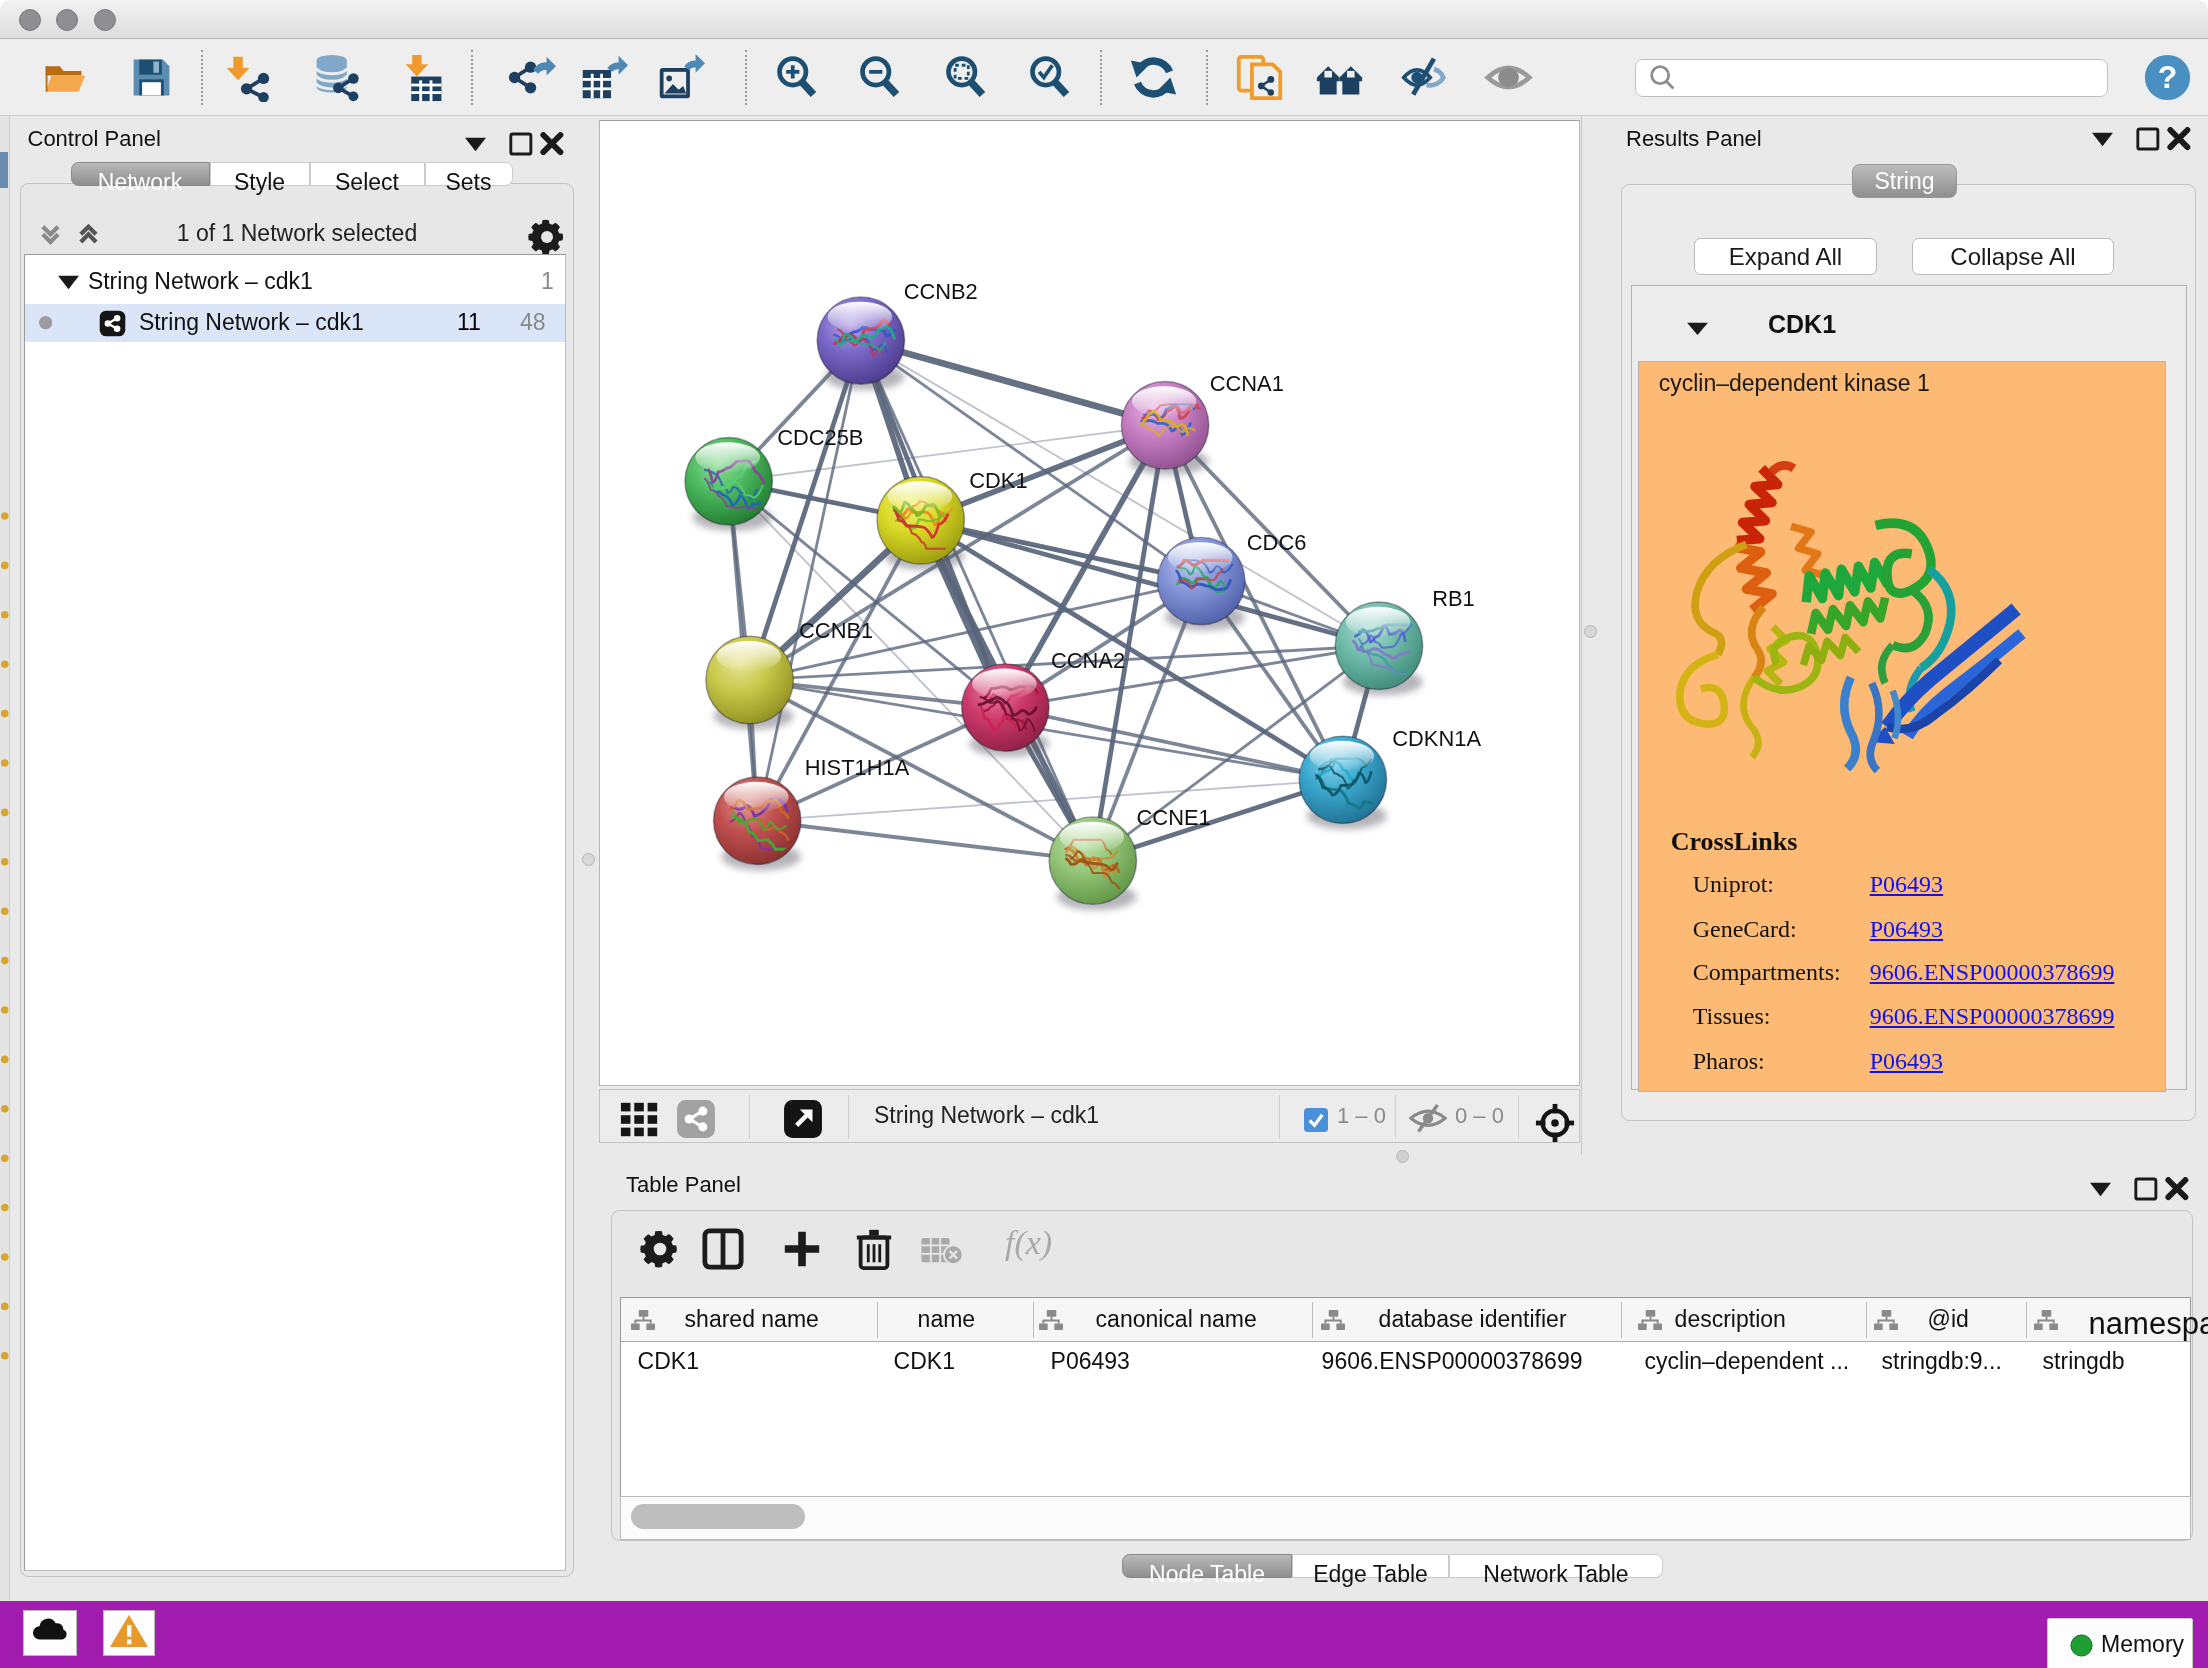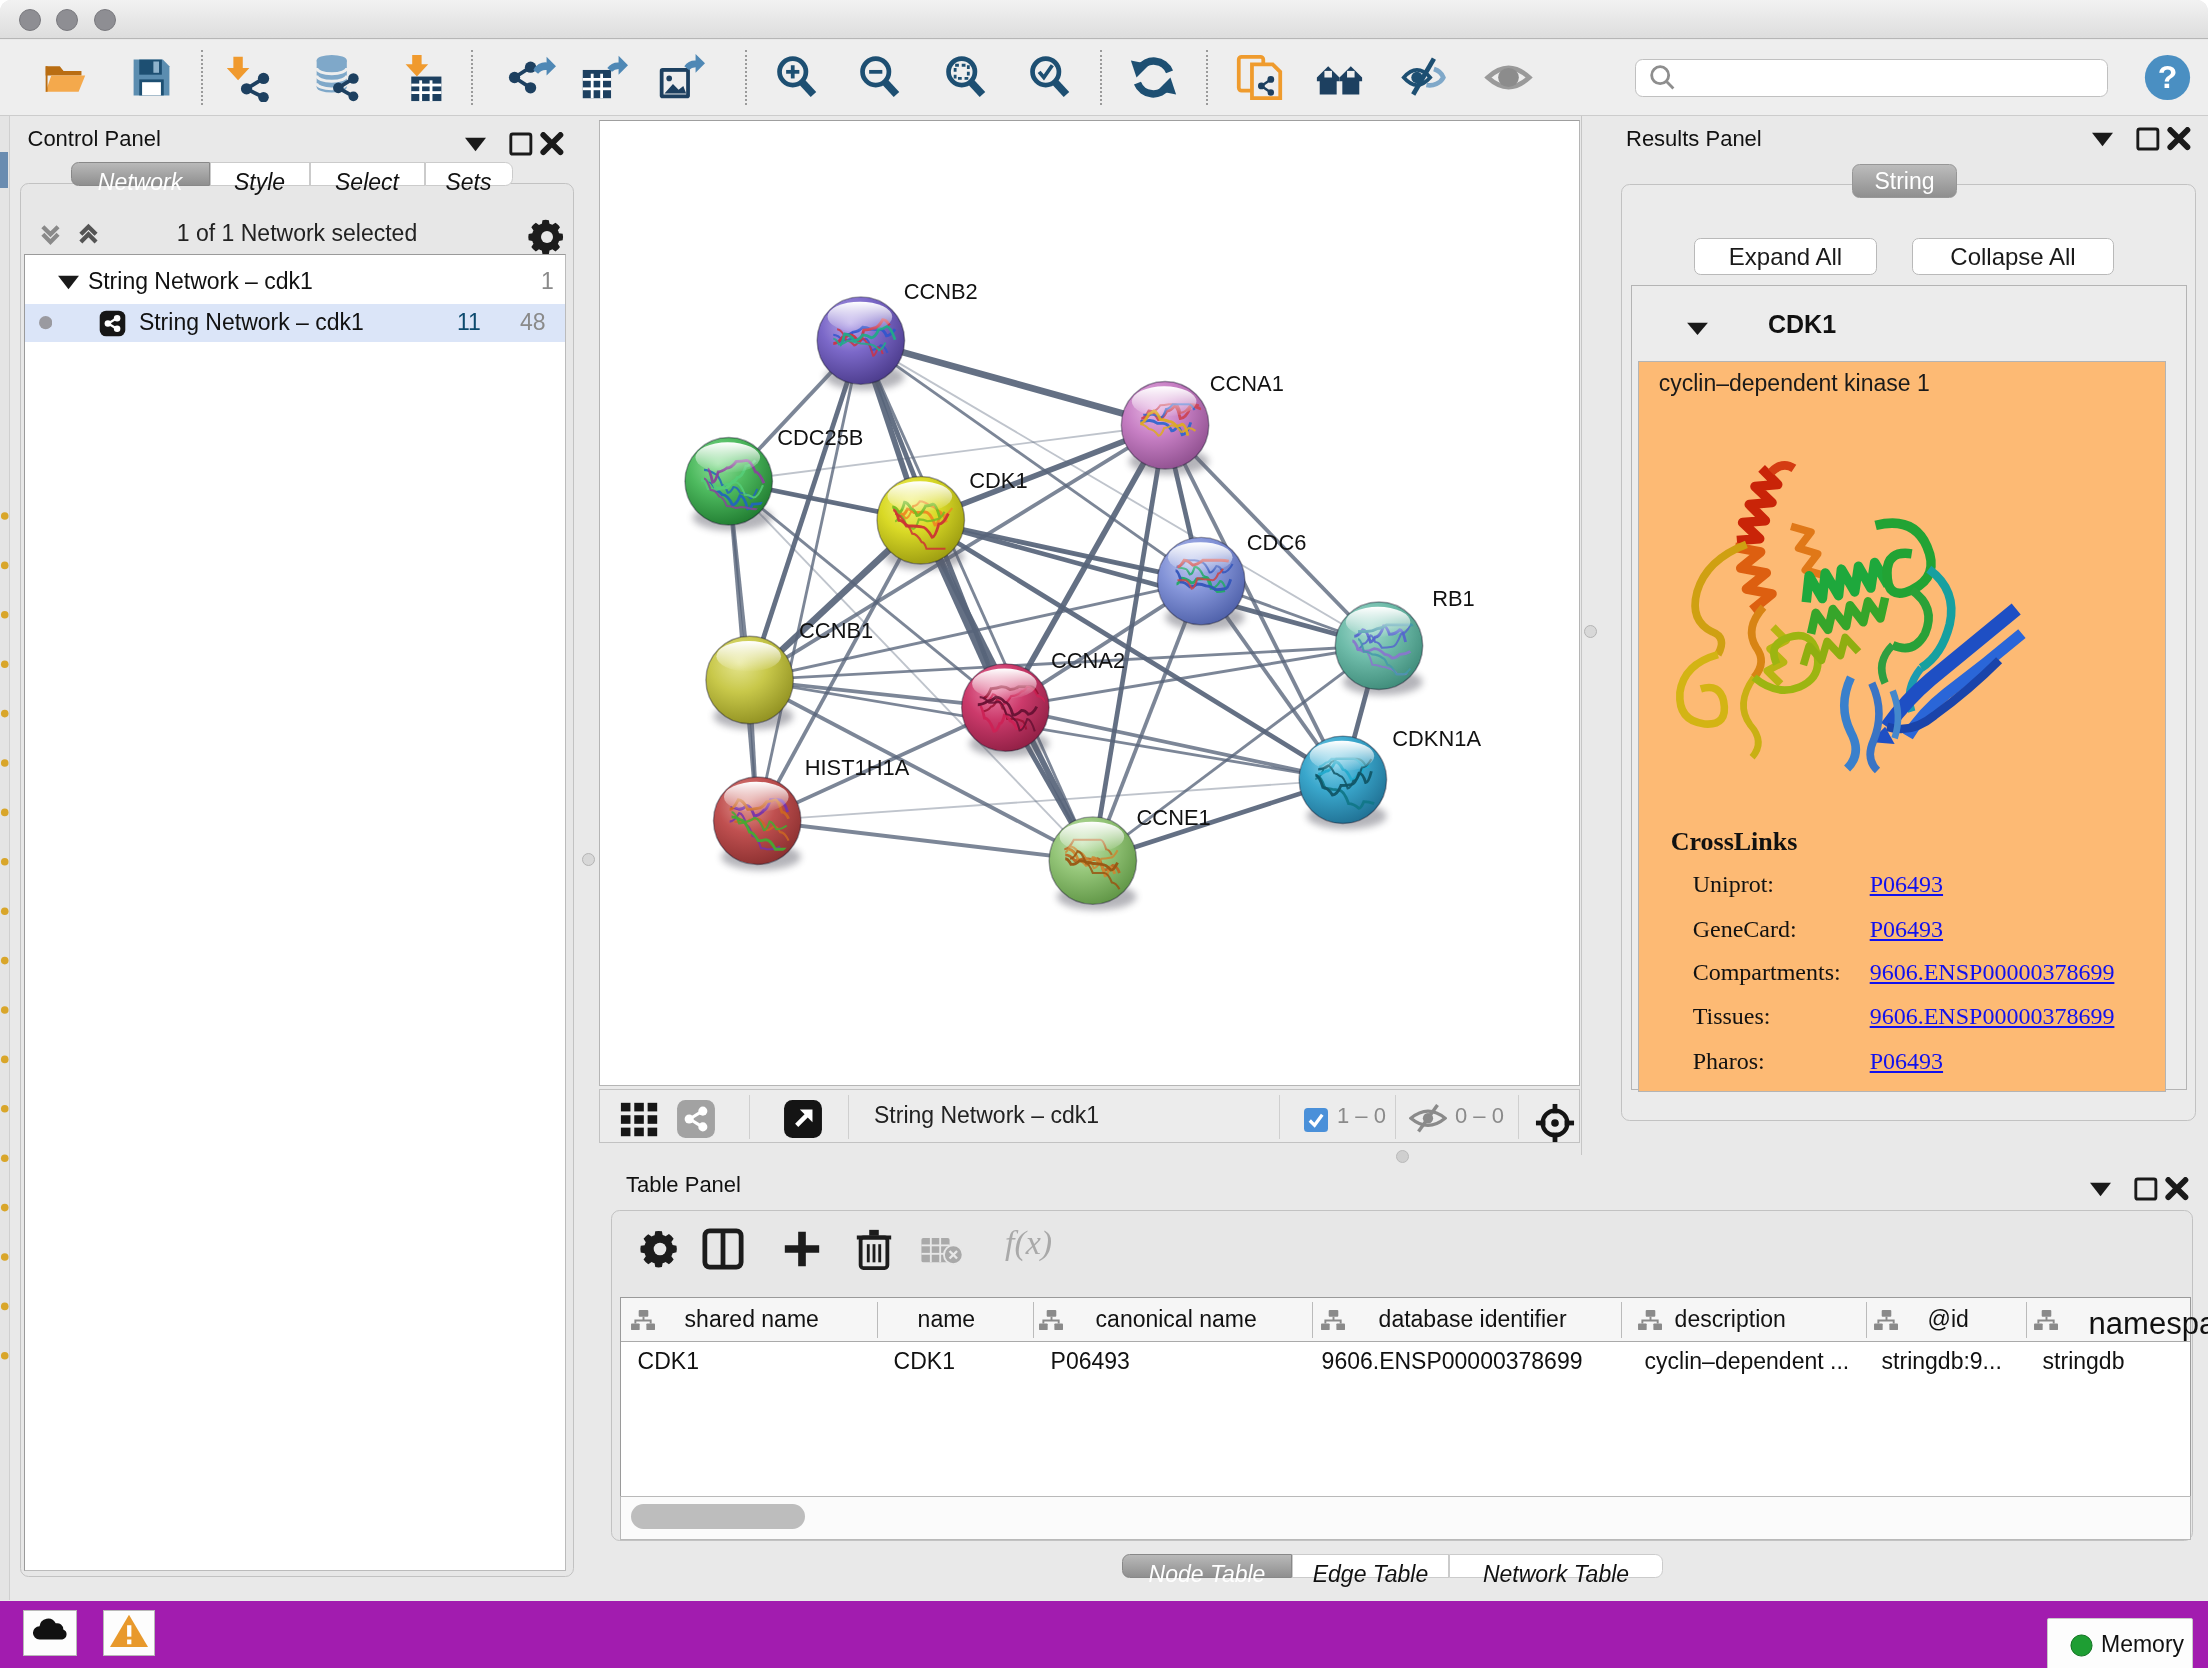--- a/index.html
+++ b/index.html
@@ -21,21 +21,21 @@
   .tsep{position:absolute;top:9.5px;width:0;height:55px;
      border-left:2.9px dotted #9a9a9a;}
   .ticon{position:absolute;top:13.3px;width:49px;height:49px;}
   .searchbox{position:absolute;left:1635px;top:19px;width:473px;height:38px;
      background:#ffffff;border:1.9px solid #c0c0c0;border-radius:7.6px;}
   
   .ptitle{font-size:22px;color:#111;}
   
   .cpanel{left:9.5px;top:116px;width:569px;height:1484px;background:#e9e9e9;}
   .tab{position:absolute;top:46px;height:24px;background:#ffffff;border:1px solid #cbcbcb;
-       font-size:23px;color:#111;text-align:center;line-height:38px;z-index:3;font-style:italic;}
+       font-size:23px;color:#111;text-align:center;line-height:38px;z-index:3;}
   .tabsel{background:linear-gradient(#b9b9b9,#8f8f8f);color:#fff;border:1px solid #888;}
   .cp-pane{position:absolute;left:10.5px;top:67px;width:554px;height:1394px;
        border:1px solid #c2c2c2;border-radius:8.6px;background:#e7e7e7;z-index:1;}
   .cp-list{position:absolute;left:2.9px;top:70px;width:542px;height:1317px;
        background:#ffffff;border:1.9px solid #9a9a9a;border-right:1px solid #bbb;border-bottom:1px solid #bbb;}
   
   .rpanel{left:1581px;top:116px;width:628px;height:1039px;background:#e9e9e9;border-left:1.9px solid #c6c6c6;}
   
   .canvas{left:599px;top:120px;width:981px;height:966px;background:#ffffff;
        border:1px solid #b5b5b5;border-top:1px solid #9f9f9f;}
@@ -298,21 +298,21 @@
                 <circle cx="25.5" cy="11.5" r="4.6"></circle>
                 <circle cx="12.5" cy="19" r="4.6"></circle>
                 <circle cx="25.5" cy="26.5" r="4.6"></circle>
               </g>
               <g stroke="#fff" stroke-width="3.2">
                 <line x1="13" y1="19" x2="25" y2="11.5"></line>
                 <line x1="13" y1="19" x2="25" y2="26.5"></line>
               </g>
             </svg>
           <span style="position:absolute;left:114px;top:4.8px;">String Network – cdk1</span>
-          <span style="position:absolute;left:432px;top:4.8px;color:#0c4a6e;">11</span>
+          <span style="position:absolute;left:432px;top:4.8px;color:#000000;">11</span>
           <span style="position:absolute;left:495px;top:4.8px;color:#8a8a8a;">48</span>
         </div>
       </div>
     </div>
   </div>
 
   <div class="abs canvas" id="canvas">
       <svg width="979" height="964" style="position:absolute;left:0;top:0;" viewBox="0 0 1029 1014">
 <defs>
 <radialGradient id="g0" cx="38%" cy="30%" r="75%">

